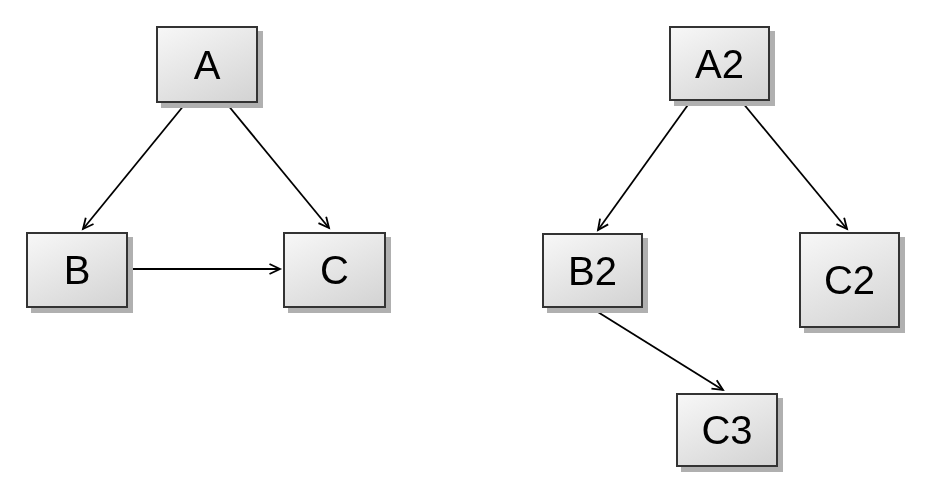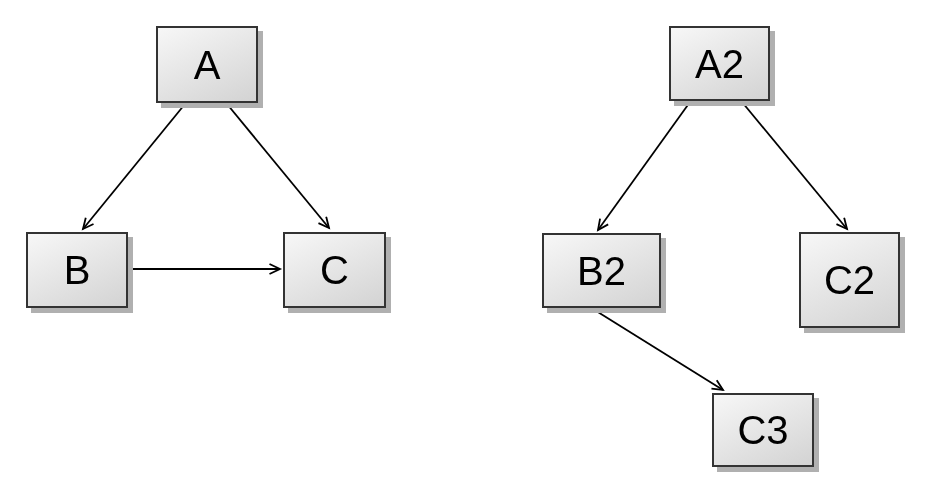--- a/index.html
+++ b/index.html
@@ -69,23 +69,23 @@
       </div>
       <div class="node" style="left: 26px; top: 232px; width: 102px; height: 76px;">
         <span class="node-label">B</span>
       </div>
       <div class="node" style="left: 283px; top: 232px; width: 103px; height: 76px;">
         <span class="node-label">C</span>
       </div>
       <div class="node" style="left: 669px; top: 26px; width: 101px; height: 75px; justify-content: center;">
         <span class="node-label">A2</span>
       </div>
-      <div class="node" style="left: 542px; top: 233px; width: 119px; height: 75px; align-items: center;">
+      <div class="node" style="left: 542px; top: 233px; width: 101px; height: 75px; align-items: center;">
         <span class="node-label">B2</span>
       </div>
       <div class="node" style="left: 799px; top: 232px; width: 101px; height: 96px;">
         <span class="node-label">C2</span>
       </div>
-      <div class="node" style="left: 676px; top: 393px; width: 102px; height: 74px; margin-left: 36px;">
+      <div class="node" style="left: 676px; top: 393px; width: 102px; height: 74px;">
         <span class="node-label">C3</span>
       </div>
     </div>
 </div>
 
 </body></html>

